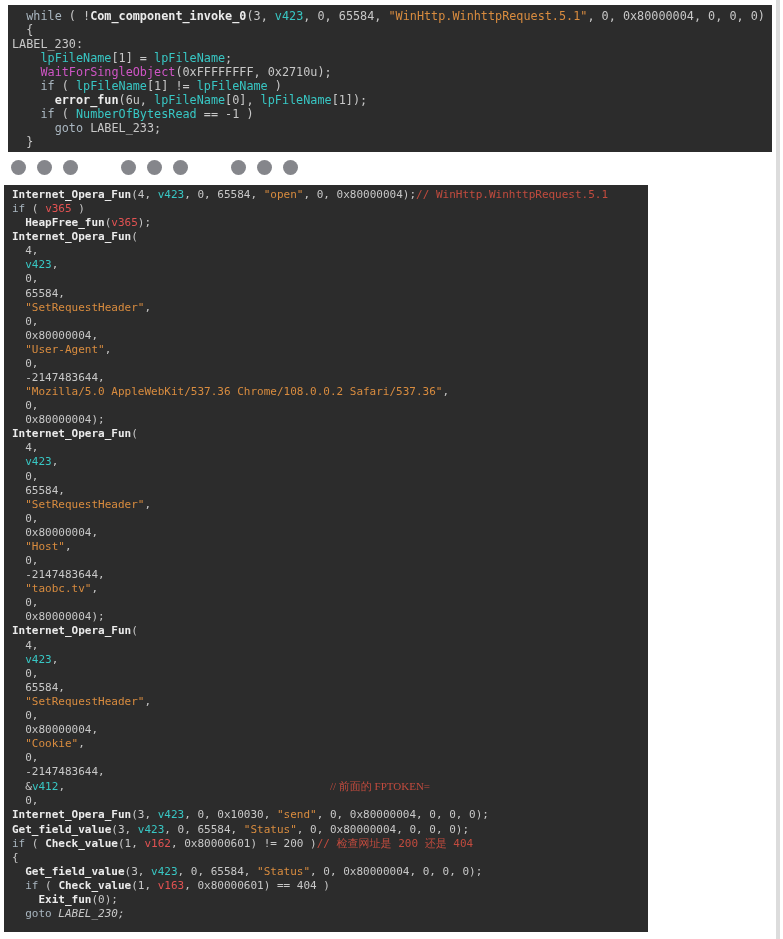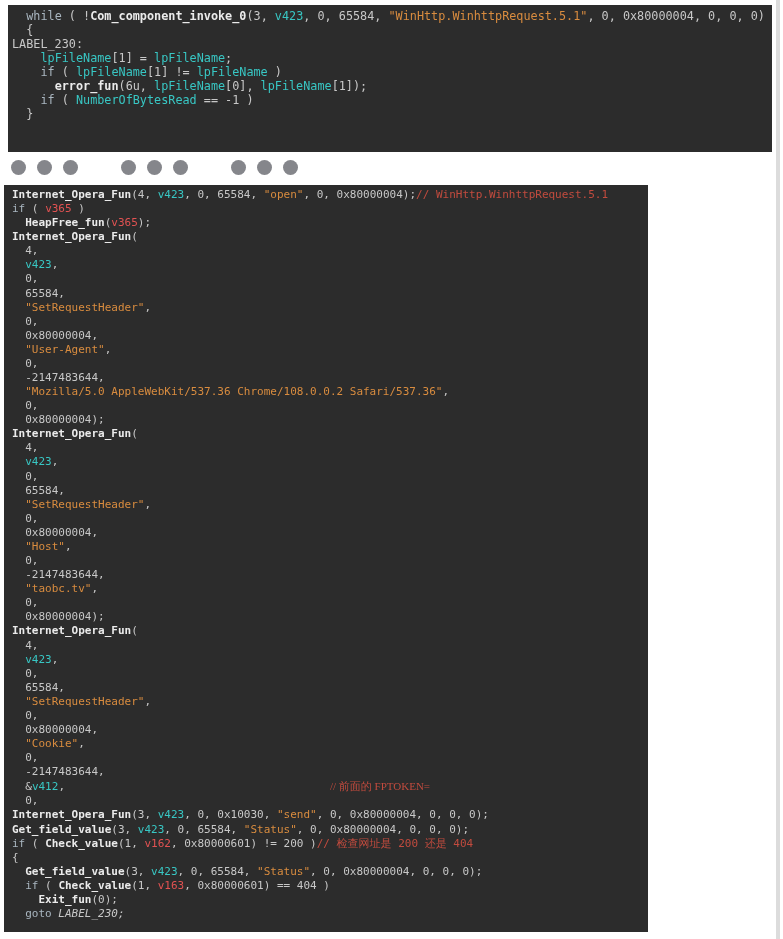--- a/index.html
+++ b/index.html
@@ -28,23 +28,25 @@
   .scrollbar-track{position:absolute;left:776px;top:0;width:4px;height:939px;}
 </style>
 </head>
 <body style="background: rgb(255, 255, 255);">
 
 <div class="code-panel panel-top" style="background: rgb(44, 44, 44);">
     <div class="code-line"><span style="color: rgb(200, 200, 200);">  </span><span style="color: rgb(169, 182, 192);">while</span><span style="color: rgb(200, 200, 200);"> ( !</span><span style="color: rgb(235, 235, 235); font-weight: bold;">Com_component_invoke_0</span><span style="color: rgb(200, 200, 200);">(3, </span><span style="color: rgb(56, 199, 196);">v423</span><span style="color: rgb(200, 200, 200);">, 0, 65584, </span><span style="color: rgb(217, 140, 63);">"WinHttp.WinhttpRequest.5.1"</span><span style="color: rgb(200, 200, 200);">, 0, 0x80000004, 0, 0, 0) )</span></div>
     <div class="code-line"><span style="color: rgb(200, 200, 200);">  {</span></div>
     <div class="code-line"><span style="color: rgb(200, 200, 200); margin-top: 25px;">LABEL_230:</span></div>
     <div class="code-line"><span style="color: rgb(200, 200, 200);">    </span><span style="color: rgb(56, 199, 196);">lpFileName</span><span style="color: rgb(200, 200, 200);">[1] = </span><span style="color: rgb(56, 199, 196);">lpFileName</span><span style="color: rgb(200, 200, 200);">;</span></div>
+    <div class="code-line"><span style="color: rgb(200, 200, 200);">    </span><span style="color: rgb(207, 85, 197);">WaitForSingleObject</span><span style="color: rgb(200, 200, 200);">(0xFFFFFFFF, 0x2710u);</span></div>
     <div class="code-line"><span style="color: rgb(200, 200, 200);">    </span><span style="color: rgb(169, 182, 192);">if</span><span style="color: rgb(200, 200, 200);"> ( </span><span style="color: rgb(56, 199, 196);">lpFileName</span><span style="color: rgb(200, 200, 200);">[1] != </span><span style="color: rgb(56, 199, 196);">lpFileName</span><span style="color: rgb(200, 200, 200);"> )</span></div>
     <div class="code-line"><span style="color: rgb(200, 200, 200);">      </span><span style="color: rgb(235, 235, 235); font-weight: bold;">error_fun</span><span style="color: rgb(200, 200, 200);">(6u, </span><span style="color: rgb(56, 199, 196);">lpFileName</span><span style="color: rgb(200, 200, 200);">[0], </span><span style="color: rgb(56, 199, 196);">lpFileName</span><span style="color: rgb(200, 200, 200);">[1]);</span></div>
     <div class="code-line"><span style="color: rgb(200, 200, 200);">    </span><span style="color: rgb(169, 182, 192);">if</span><span style="color: rgb(200, 200, 200);"> ( </span><span style="color: rgb(56, 199, 196);">NumberOfBytesRead</span><span style="color: rgb(200, 200, 200);"> == -1 )</span></div>
+    <div class="code-line"><span style="color: rgb(200, 200, 200);">      </span><span style="color: rgb(169, 182, 192);">goto</span><span style="color: rgb(200, 200, 200);"> LABEL_233;</span></div>
     <div class="code-line"><span style="color: rgb(200, 200, 200);">  }</span></div>
   </div>
 
 <div class="dots-row">
     <span class="dot" style="background: rgb(133, 134, 139);"></span>
     <span class="dot" style="background: rgb(133, 134, 139);"></span>
     <span class="dot" style="background: rgb(133, 134, 139);"></span>
     <span class="dot group-start" style="background: rgb(133, 134, 139);"></span>
     <span class="dot" style="background: rgb(133, 134, 139);"></span>
     <span class="dot" style="background: rgb(133, 134, 139);"></span>

